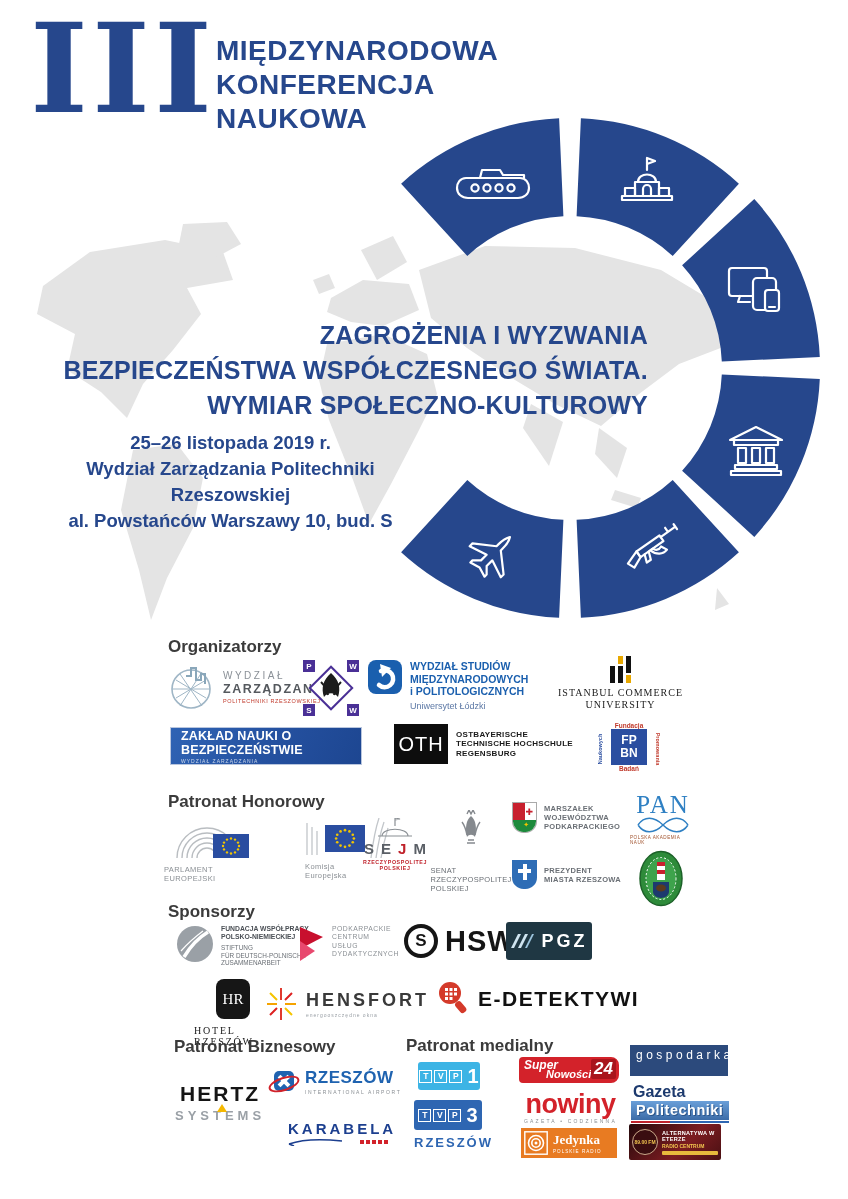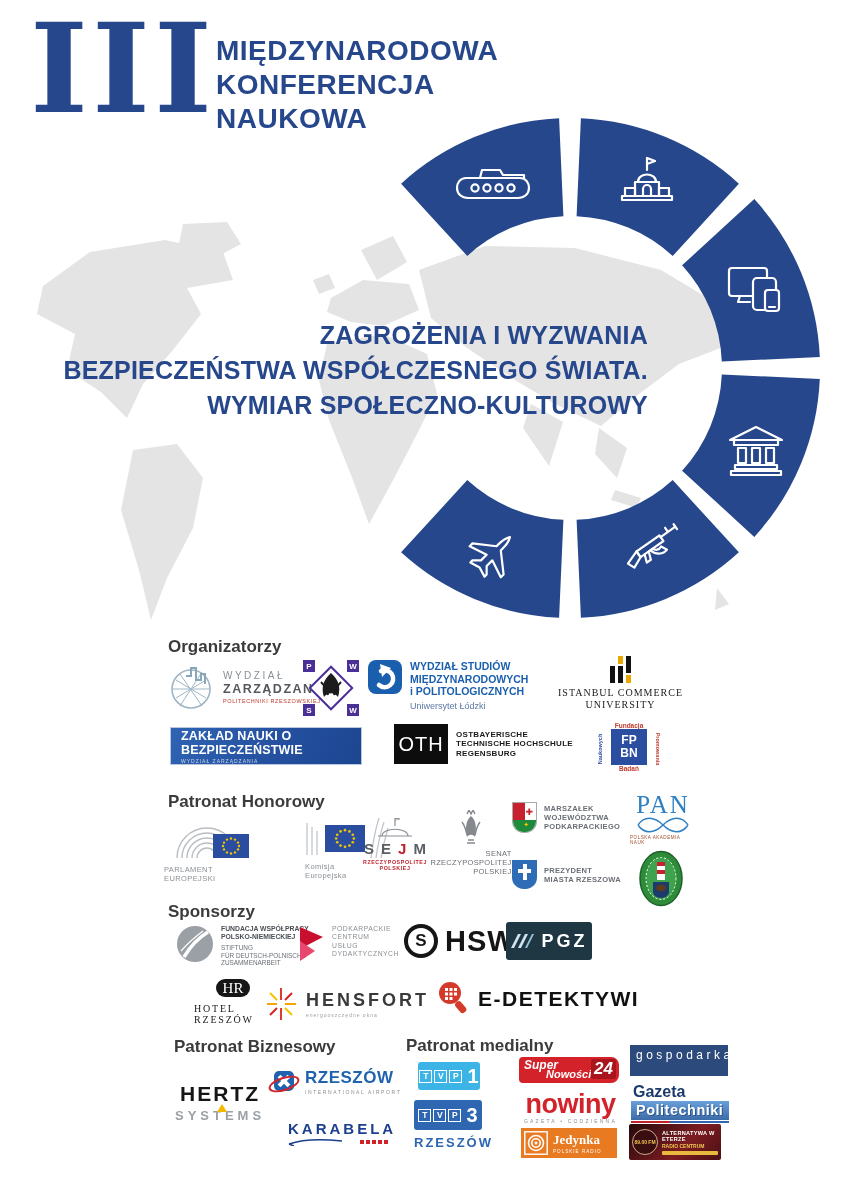--- a/index.html
+++ b/index.html
@@ -94,21 +94,21 @@
   
   .fwpn-l{font-size:6.8px;font-weight:bold;color:#4a4f55;line-height:8px}
   .fwpn-l2{font-size:6.4px;color:#6a6f75;line-height:7.6px;font-weight:normal}
   .pcud-l{font-size:6.8px;color:#8a8f94;line-height:8.4px;letter-spacing:.5px}
   .hsw-ring{width:34px;height:34px;border:4px solid #151515;border-radius:50%;display:flex;
             align-items:center;justify-content:center;font-weight:bold;font-size:17px;color:#151515;flex:none}
   .hsw-t{font-size:29px;font-weight:bold;color:#151515;letter-spacing:1px;margin-left:7px}
   .pgz{width:86px;height:38px;background:#1f3743;border-radius:3px;display:flex;align-items:center;
        justify-content:center;gap:7px}
   .pgz-t{color:#fff;font-weight:bold;font-size:18px;letter-spacing:3px}
-  .hotel-box{width:34px;height:18px;background:#161616;border-radius:15px;color:#fff;display:flex;
+  .hotel-box{width:34px;height:40px;background:#161616;border-radius:8px;color:#fff;display:flex;
              align-items:center;justify-content:center;font-family:"Liberation Serif",serif;font-size:15px}
   .hotel-cap{font-family:"Liberation Serif",serif;font-size:10px;color:#1a1a1a;letter-spacing:1.8px;margin-top:6px}
   .hens-t{font-size:18px;color:#3a3a3a;letter-spacing:3px;font-weight:bold}
   .hens-s{font-size:5px;color:#9aa0a6;letter-spacing:1px;margin-top:1px}
   .edet-t{font-size:21px;font-weight:bold;color:#111;letter-spacing:1.5px;margin-left:8px}
 
   
   .hertz-t{font-size:21px;font-weight:bold;color:#151515;letter-spacing:2px;position:relative}
   .hertz-s{font-size:13px;font-weight:bold;color:#9aa0a6;letter-spacing:4px;margin-top:2px}
   .hertz-tri{width:0;height:0;border-left:5px solid transparent;border-right:5px solid transparent;
@@ -235,20 +235,25 @@
     <div>MIĘDZYNARODOWA</div>
     <div>KONFERENCJA</div>
     <div>NAUKOWA</div>
   </div>
 
   <div class="abs hero-title">
     <div>ZAGROŻENIA I WYZWANIA</div>
     <div>BEZPIECZEŃSTWA WSPÓŁCZESNEGO ŚWIATA.</div>
     <div>WYMIAR SPOŁECZNO-KULTUROWY</div>
   </div>
+  <div class="abs hero-meta">
+    <div>25–26 listopada 2019 r.</div>
+    <div>Wydział Zarządzania Politechniki Rzeszowskiej</div>
+    <div>al. Powstańców Warszawy 10, bud. S</div>
+  </div>
 
   <div class="abs sec-h" style="left:168px;top:637px">Organizatorzy</div>
 
   <div class="abs r" style="left:170px;top:662px;gap:7px">
     <svg width="46" height="50" viewBox="0 0 46 50">
       <circle cx="21" cy="27" r="19" fill="none" stroke="#9fb6c6" stroke-width="1.6"></circle>
       <path d="M6,18 L36,36 M6,36 L36,18 M10,12 L32,44 M32,10 L10,44 M2,27 H40" stroke="#9fb6c6" stroke-width="1" fill="none"></path>
       <path d="M16,14 h5 v-8 h5 v12 h5 v-6 h4 v10" stroke="#8aa7ba" stroke-width="2" fill="none"></path>
     </svg>
     <div class="c">
@@ -408,21 +413,21 @@
     </div>
     <span class="sejm-cap">RZECZYPOSPOLITEJ POLSKIEJ</span>
   </div>
 
   <div class="abs c" style="left:443px;top:810px;width:56px;align-items:center">
     <svg width="26" height="36" viewBox="0 0 26 36">
       <path d="M9,4 l2,-4 2,4 2,-4 2,4" stroke="#85898e" stroke-width="1.4" fill="none"></path>
       <path d="M13,6 C8,10 7,18 9,27 C11,24 15,24 17,27 C19,18 18,10 13,6 Z" fill="#85898e"></path>
       <path d="M4,12 C7,16 8,20 9,25 M22,12 C19,16 18,20 17,25 M10,30 h6 M9,33 h8" stroke="#85898e" stroke-width="1.4" fill="none"></path>
     </svg>
-    <div class="c" style="align-items:flex-end;margin-top:3px">
+    <div class="c" style="align-items:flex-start;margin-top:20px">
       <span class="hon-l" style="font-weight:normal">SENAT</span>
       <span class="hon-l" style="font-weight:normal">RZECZYPOSPOLITEJ</span>
       <span class="hon-l" style="font-weight:normal">POLSKIEJ</span>
     </div>
   </div>
 
   <div class="abs r" style="left:512px;top:802px;gap:7px">
     <div class="shield-pod">
       <div style="position:absolute;left:0;top:0;width:50%;height:60%;background:#c8202e"></div>
       <div style="position:absolute;right:3px;top:4px;color:#c8202e;font-size:9px">✚</div>

